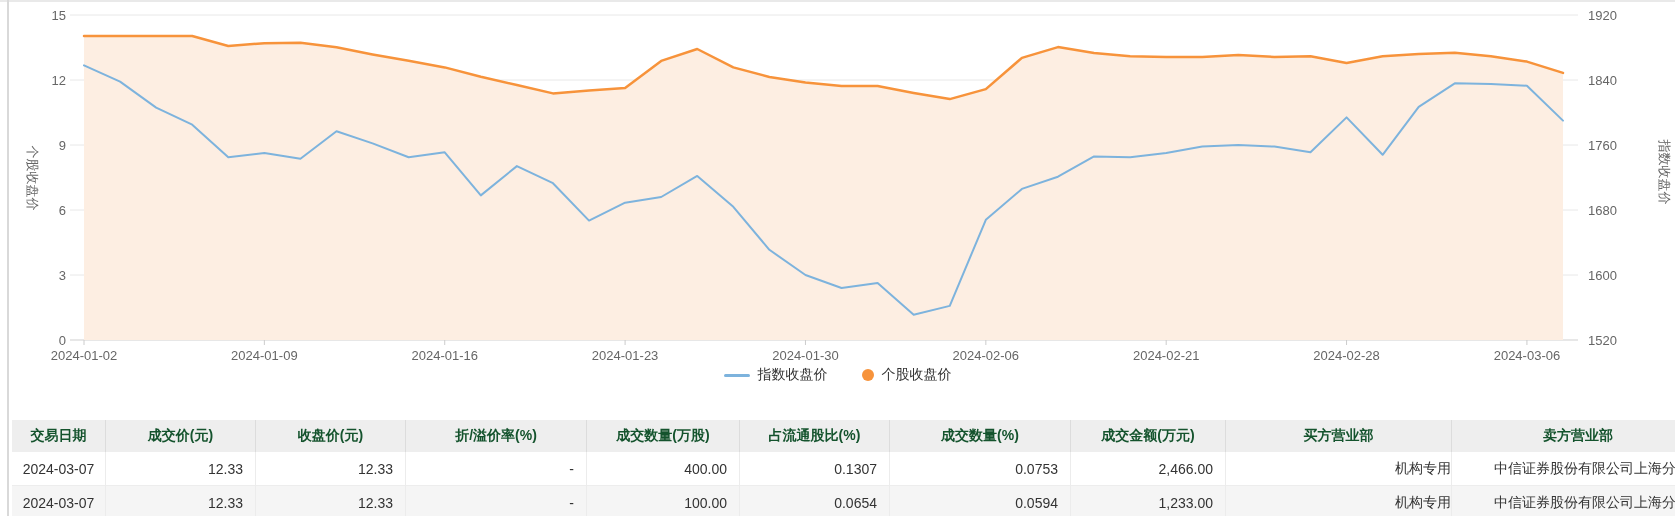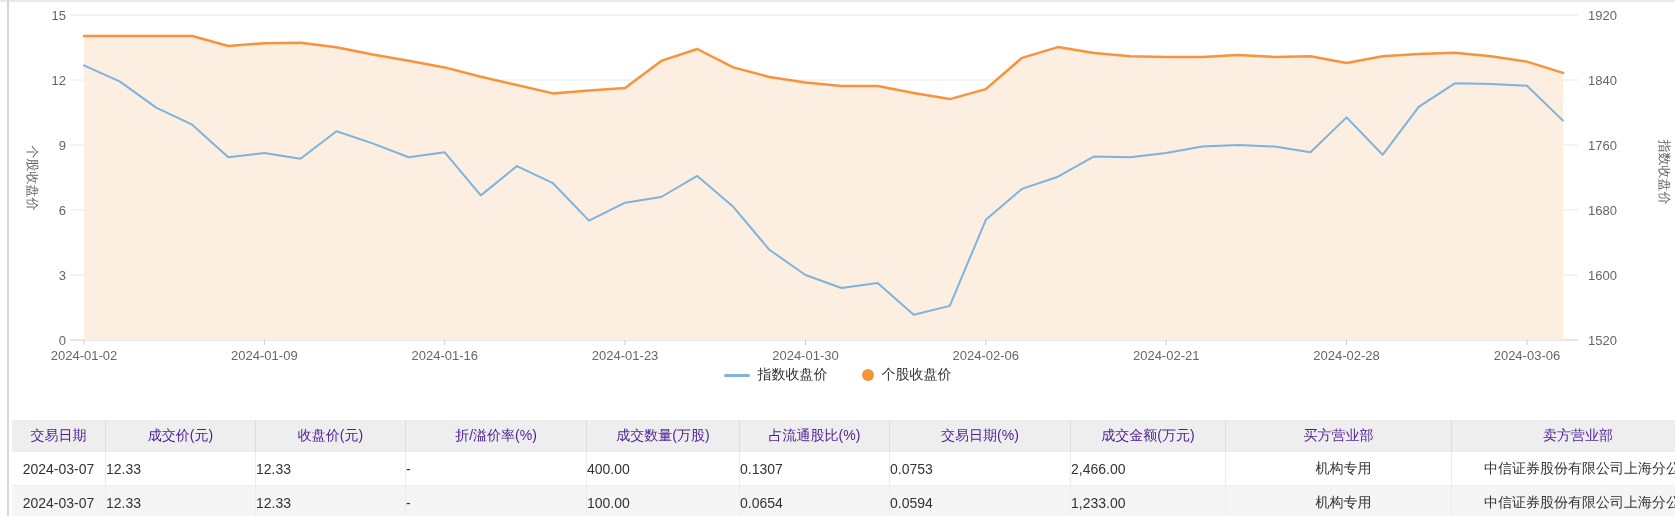--- a/index.html
+++ b/index.html
@@ -11,30 +11,30 @@
   .left-line{position:absolute;top:0;left:7px;width:2px;bottom:0;background:#d9d9d9}
   .chart-region{position:relative;height:398px}
   #chart-svg{position:absolute;left:0;top:0}
   #chart-svg text{font-family:"Liberation Sans",sans-serif}
   .legend{position:absolute;top:366px;left:0;width:100%;display:flex;justify-content:center;
           gap:34px;align-items:center;font-size:14px;color:#333}
   .legend-item{display:flex;align-items:center;gap:8px;cursor:pointer}
   .lm-line{display:inline-block;width:26px;height:3px;border-radius:2px}
   .lm-dot{display:inline-block;width:12px;height:12px;border-radius:50%}
   table{border-collapse:collapse;table-layout:fixed;width:1663px;margin:22px 0 0 12px;font-size:14px}
-  th{background:#eeeeee;font-weight:normal;height:30px;
-     border-left:1px solid #dcdcdc;color:#4c1d95;white-space:nowrap;overflow:hidden}
+  th{background:#eeeeee;font-weight:bold;height:30px;
+     border-left:1px solid #dcdcdc;color:#14532d;white-space:nowrap;overflow:hidden}
   th:first-child{border-left:none}
   td{height:33px;padding:0;border-left:1px solid #ececec;white-space:nowrap;overflow:hidden}
   td:first-child{border-left:none}
   tbody tr{border-bottom:1px solid #ededed}
   tbody tr:nth-child(2){background:#f5f5f5}
   .a-center{text-align:center}
-  .a-right{padding-right:12px}
-  .a-left{text-align:center;padding-left:10px}
+  .a-right{text-align:right;padding-right:12px}
+  .a-left{text-align:right;padding-left:10px}
   .pl22{padding-left:22px}
 </style>
 </head>
 <body>
 
 <div class="top-line"></div>
 <div class="left-line"></div>
 
 <div class="chart-region">
   <svg id="chart-svg" width="1675" height="398" viewBox="0 0 1675 398">
@@ -94,21 +94,21 @@
 
 <table>
   <thead>
       <tr id="thead-row">
         <th style="width: 91px;">交易日期</th>
         <th style="width: 147px;">成交价(元)</th>
         <th style="width: 147px;">收盘价(元)</th>
         <th style="width: 178px;">折/溢价率(%)</th>
         <th style="width: 150px;">成交数量(万股)</th>
         <th style="width: 147px;">占流通股比(%)</th>
-        <th style="width: 178px;">交易日期(%)</th>
+        <th style="width: 178px;">成交数量(%)</th>
         <th style="width: 152px; margin-top: 6px;">成交金额(万元)</th>
         <th style="width: 223px;">买方营业部</th>
         <th style="width: 250px;">卖方营业部</th>
       </tr>
     </thead>
   <tbody id="tbody">
       <tr>
         <td class="a-center">2024-03-07</td>
         <td class="a-right">12.33</td>
         <td class="a-right">12.33</td>

